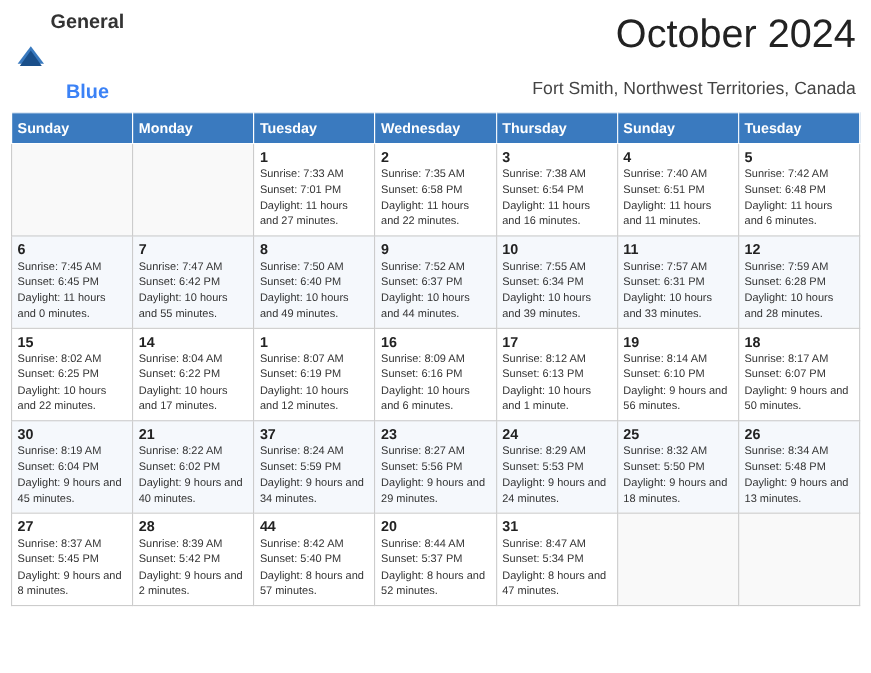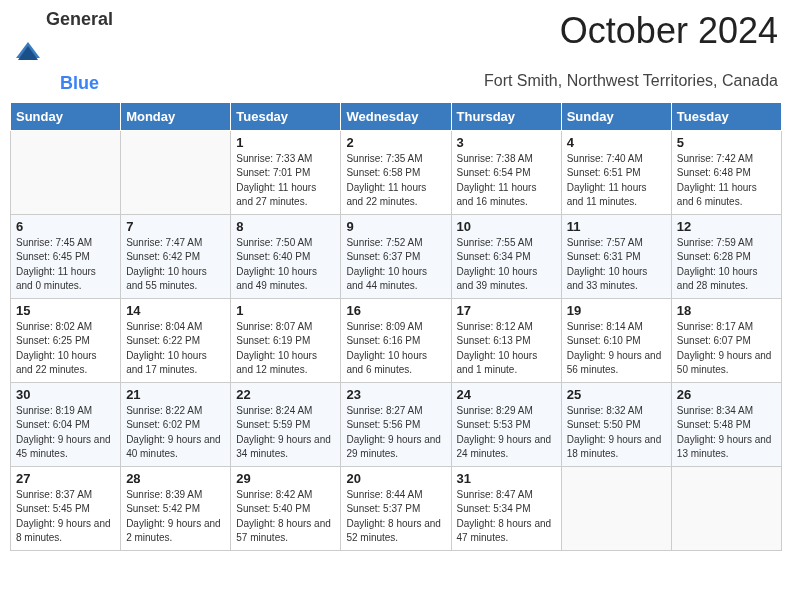--- a/index.html
+++ b/index.html
@@ -218,21 +218,21 @@
       <tr>
         <td>
           <span class="day-number">30</span>
           <div class="day-detail">Sunrise: 8:19 AM<br>Sunset: 6:04 PM<br>Daylight: 9 hours and 45 minutes.</div>
         </td>
         <td>
           <span class="day-number">21</span>
           <div class="day-detail">Sunrise: 8:22 AM<br>Sunset: 6:02 PM<br>Daylight: 9 hours and 40 minutes.</div>
         </td>
         <td>
-          <span class="day-number">22</span>
+          <span class="day-number">37</span>
           <div class="day-detail">Sunrise: 8:24 AM<br>Sunset: 5:59 PM<br>Daylight: 9 hours and 34 minutes.</div>
         </td>
         <td>
           <span class="day-number">23</span>
           <div class="day-detail">Sunrise: 8:27 AM<br>Sunset: 5:56 PM<br>Daylight: 9 hours and 29 minutes.</div>
         </td>
         <td>
           <span class="day-number">24</span>
           <div class="day-detail">Sunrise: 8:29 AM<br>Sunset: 5:53 PM<br>Daylight: 9 hours and 24 minutes.</div>
         </td>
@@ -248,21 +248,21 @@
       <tr>
         <td>
           <span class="day-number">27</span>
           <div class="day-detail">Sunrise: 8:37 AM<br>Sunset: 5:45 PM<br>Daylight: 9 hours and 8 minutes.</div>
         </td>
         <td>
           <span class="day-number">28</span>
           <div class="day-detail">Sunrise: 8:39 AM<br>Sunset: 5:42 PM<br>Daylight: 9 hours and 2 minutes.</div>
         </td>
         <td>
-          <span class="day-number">29</span>
+          <span class="day-number">44</span>
           <div class="day-detail">Sunrise: 8:42 AM<br>Sunset: 5:40 PM<br>Daylight: 8 hours and 57 minutes.</div>
         </td>
         <td>
           <span class="day-number">20</span>
           <div class="day-detail">Sunrise: 8:44 AM<br>Sunset: 5:37 PM<br>Daylight: 8 hours and 52 minutes.</div>
         </td>
         <td>
           <span class="day-number">31</span>
           <div class="day-detail">Sunrise: 8:47 AM<br>Sunset: 5:34 PM<br>Daylight: 8 hours and 47 minutes.</div>
         </td>

